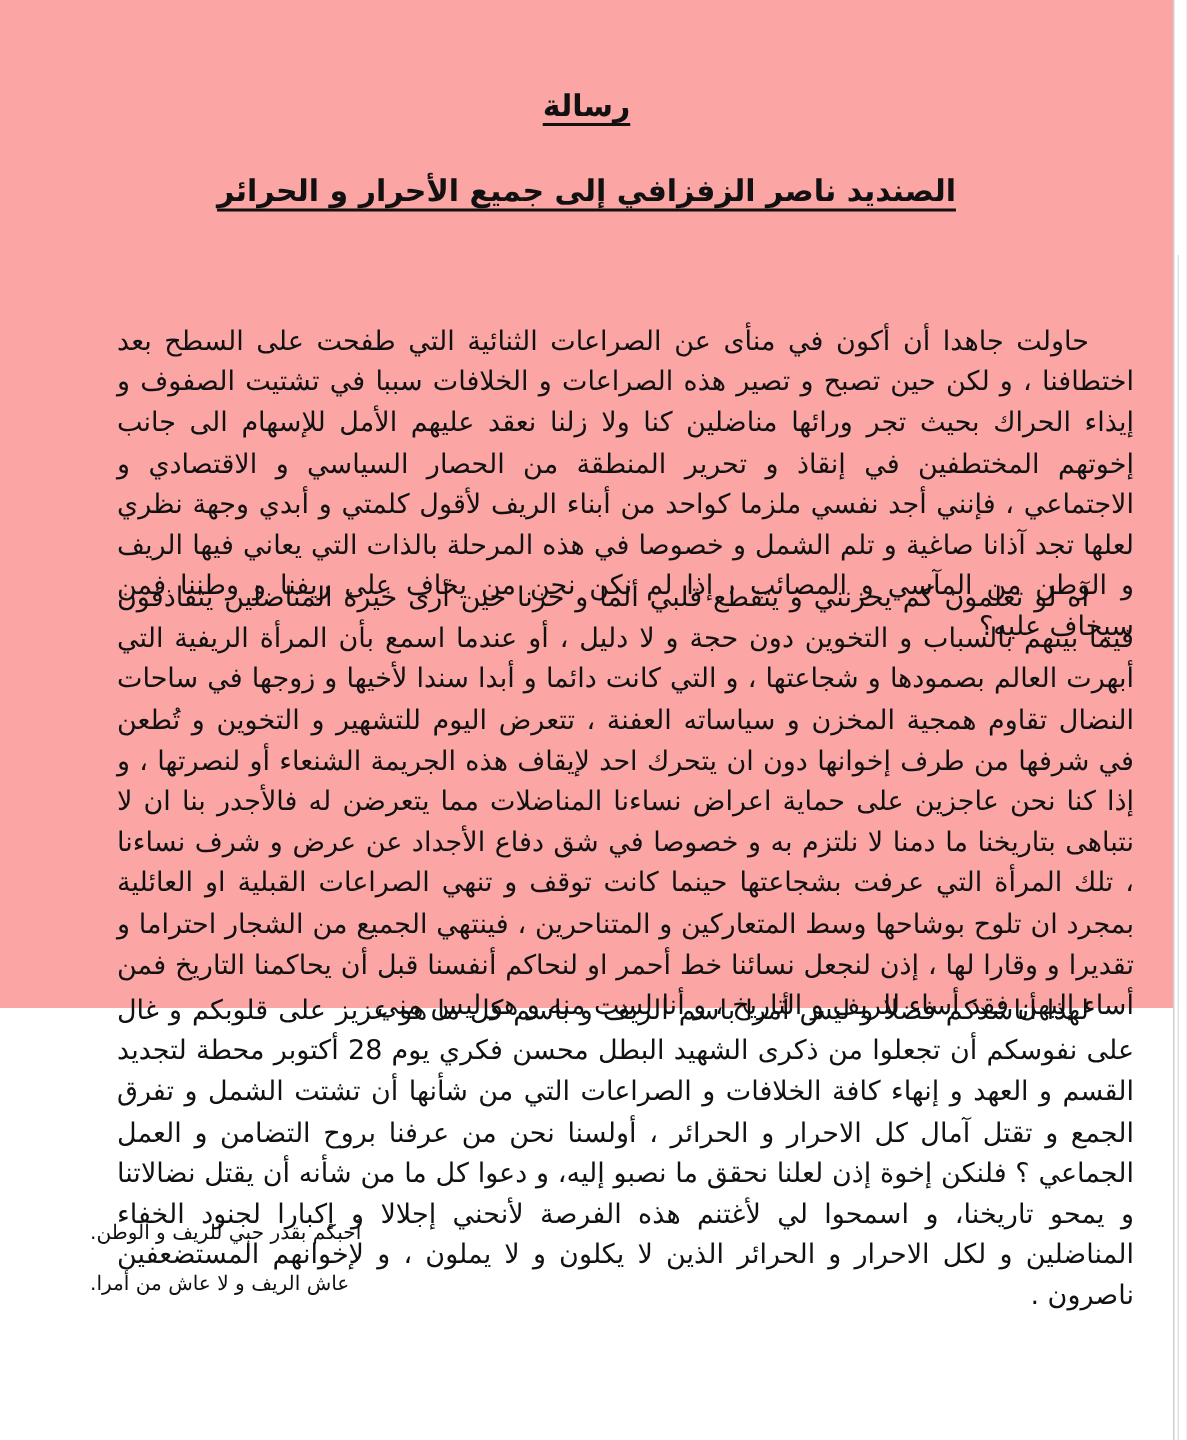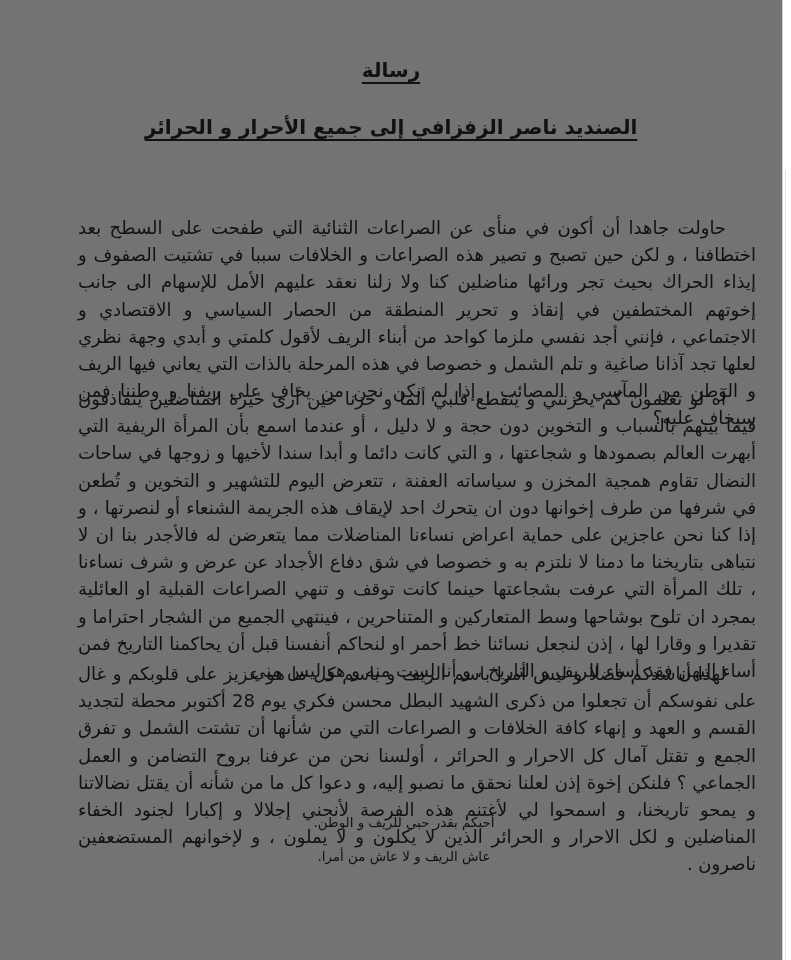--- a/index.html
+++ b/index.html
@@ -13,22 +13,22 @@
       position: relative;
       overflow: hidden;
       font-family: "DejaVu Sans", "Liberation Sans", sans-serif;
       color: #111111;
     }
     .page {
       position: absolute;
       left: 0;
       top: 0;
       width: 782px;
-      height: 960px;
-      background: #737373;
+      height: 672px;
+      background: #fca5a5;
     }
     .edge-line {
       position: absolute;
       left: 782px;
       top: 0;
       width: 1px;
       height: 960px;
       background: #cfcfcf;
     }
     .edge-line-inner {
@@ -74,24 +74,24 @@
     }
     .para {
       margin: 0;
       text-indent: 30px;
     }
     .p1 { top: 182px; }
     .p2 { top: 353px; }
     .p3 { top: 628px; }
     .closing {
       position: absolute;
-      left: 80px;
+      left: 60px;
       width: 678px;
       direction: rtl;
-      text-align: center;
+      text-align: left;
       font-size: 13.4px;
       line-height: 20px;
     }
     .c1 { top: 813px; }
     .c2 { top: 847px; }
     .closing span { display: inline-block; padding-right: 30px; }
   </style>
 </head>
 <body>
 

